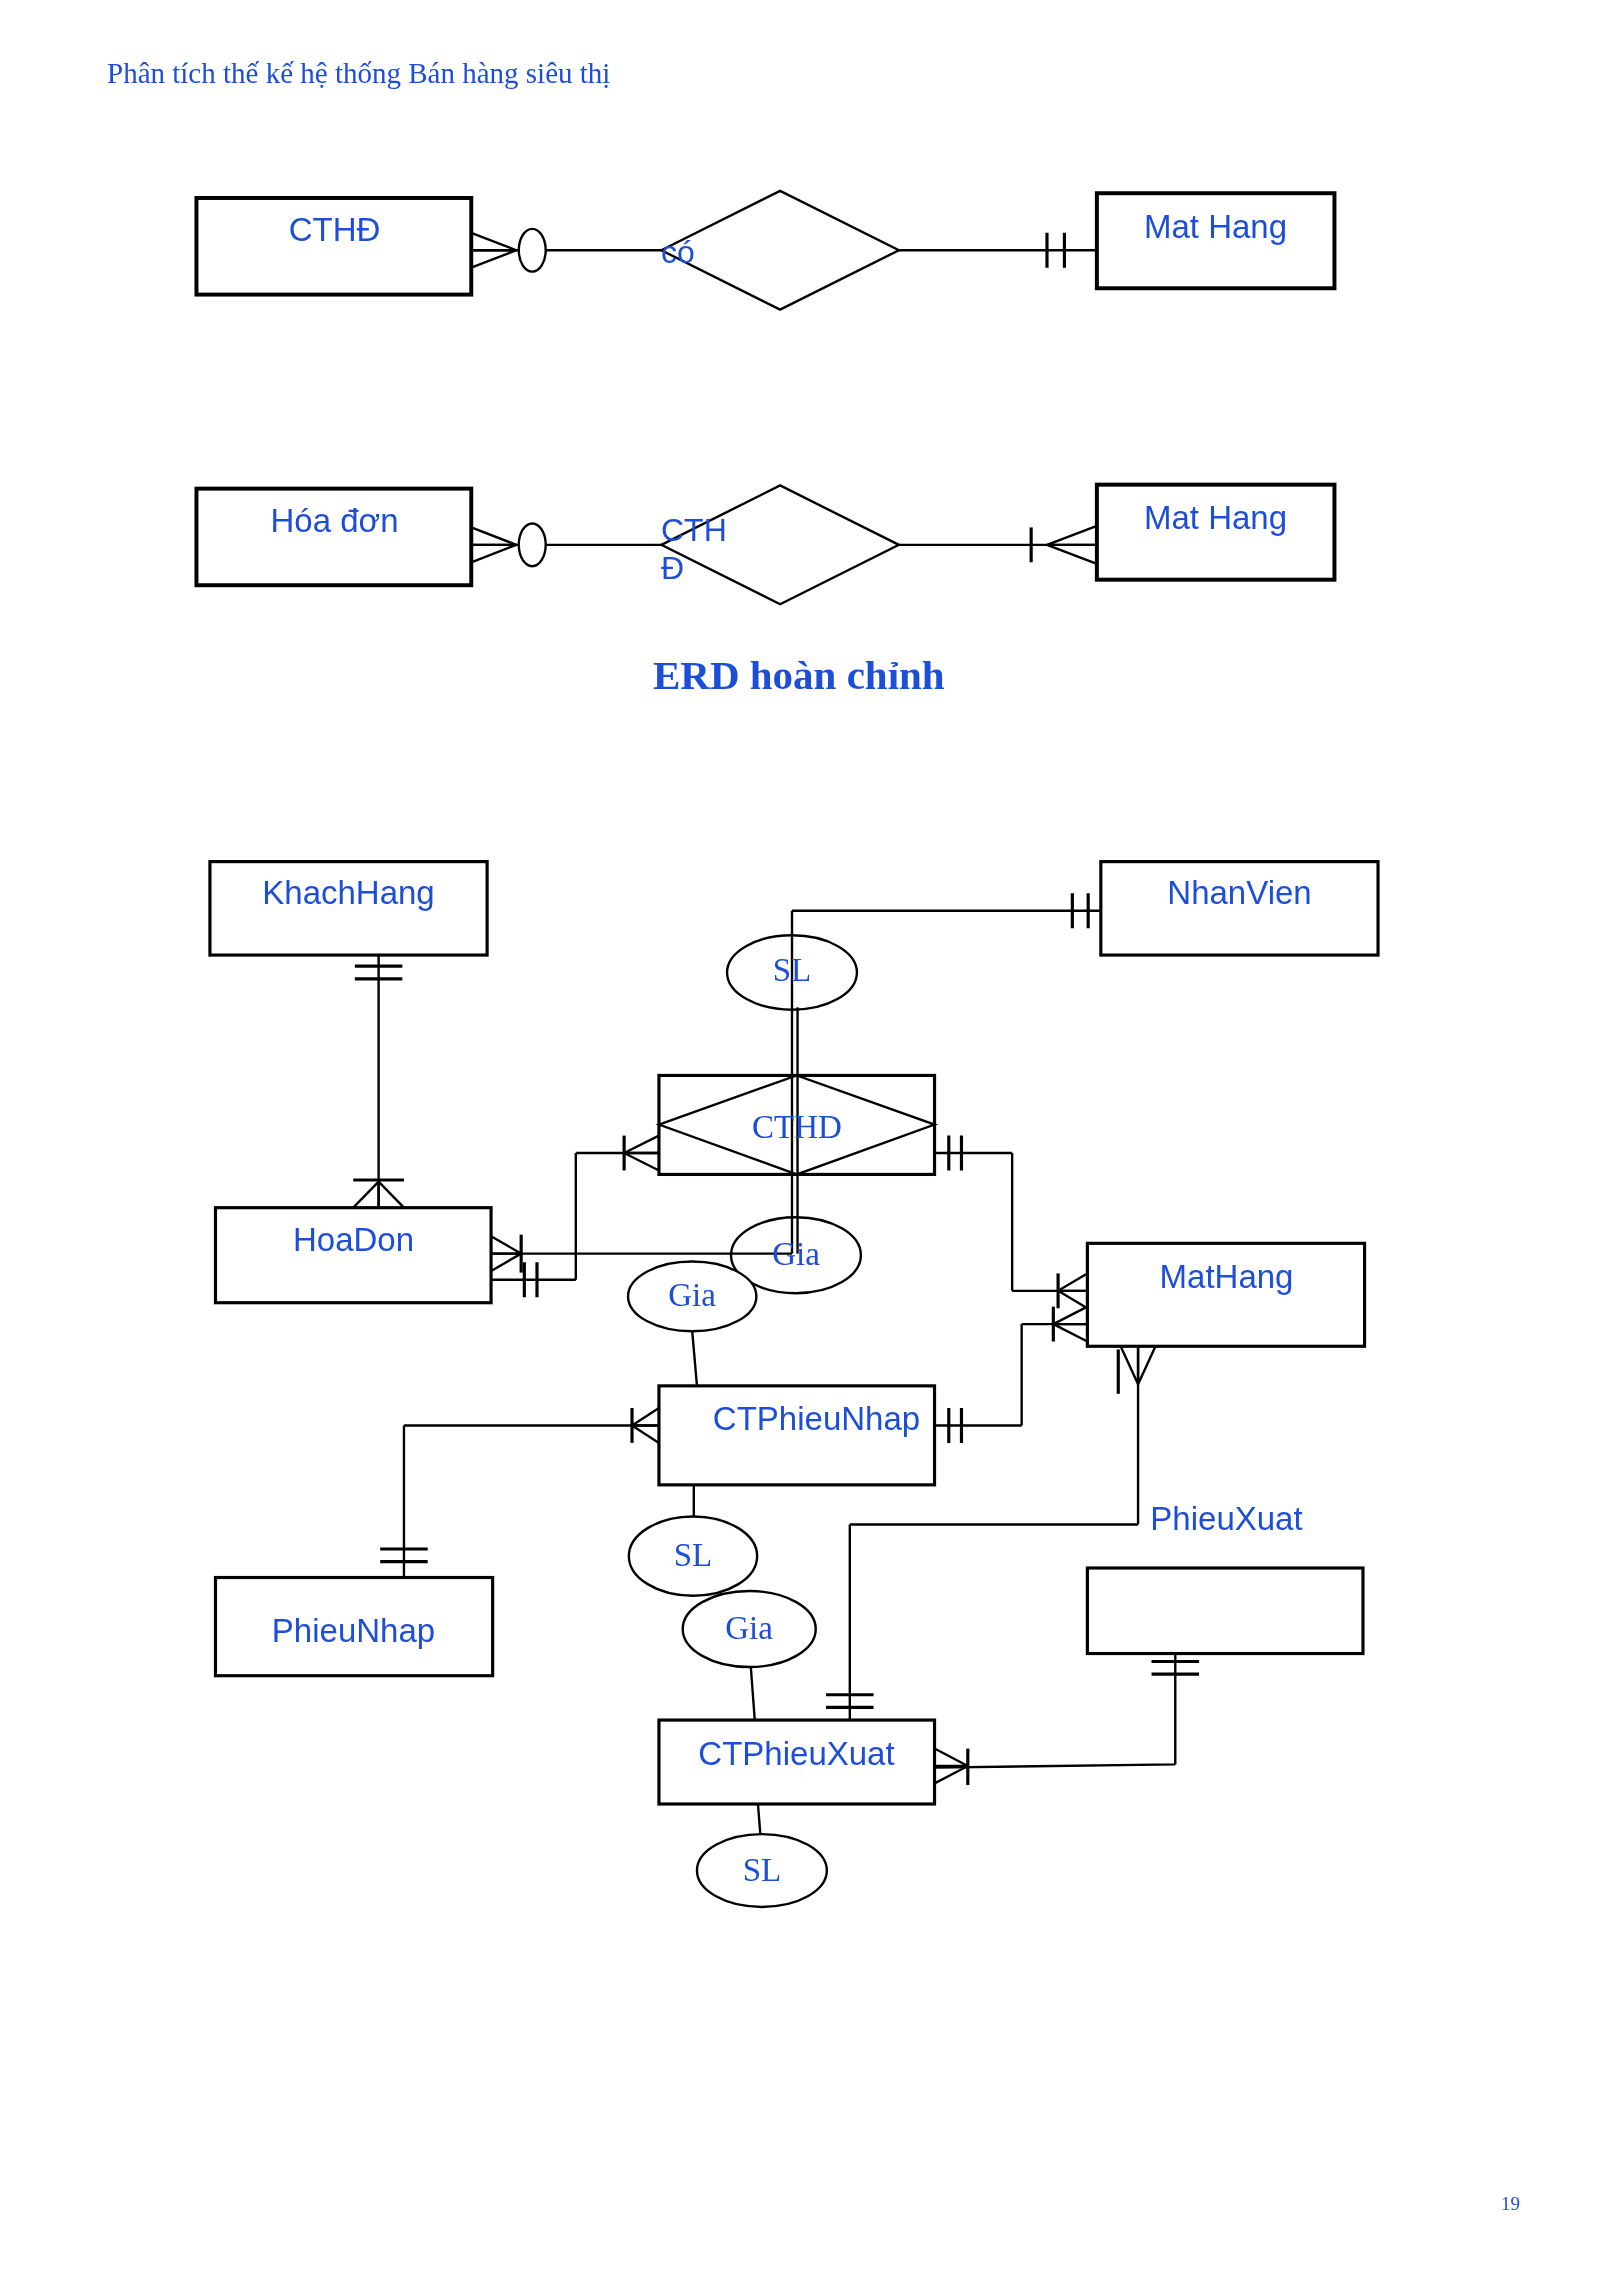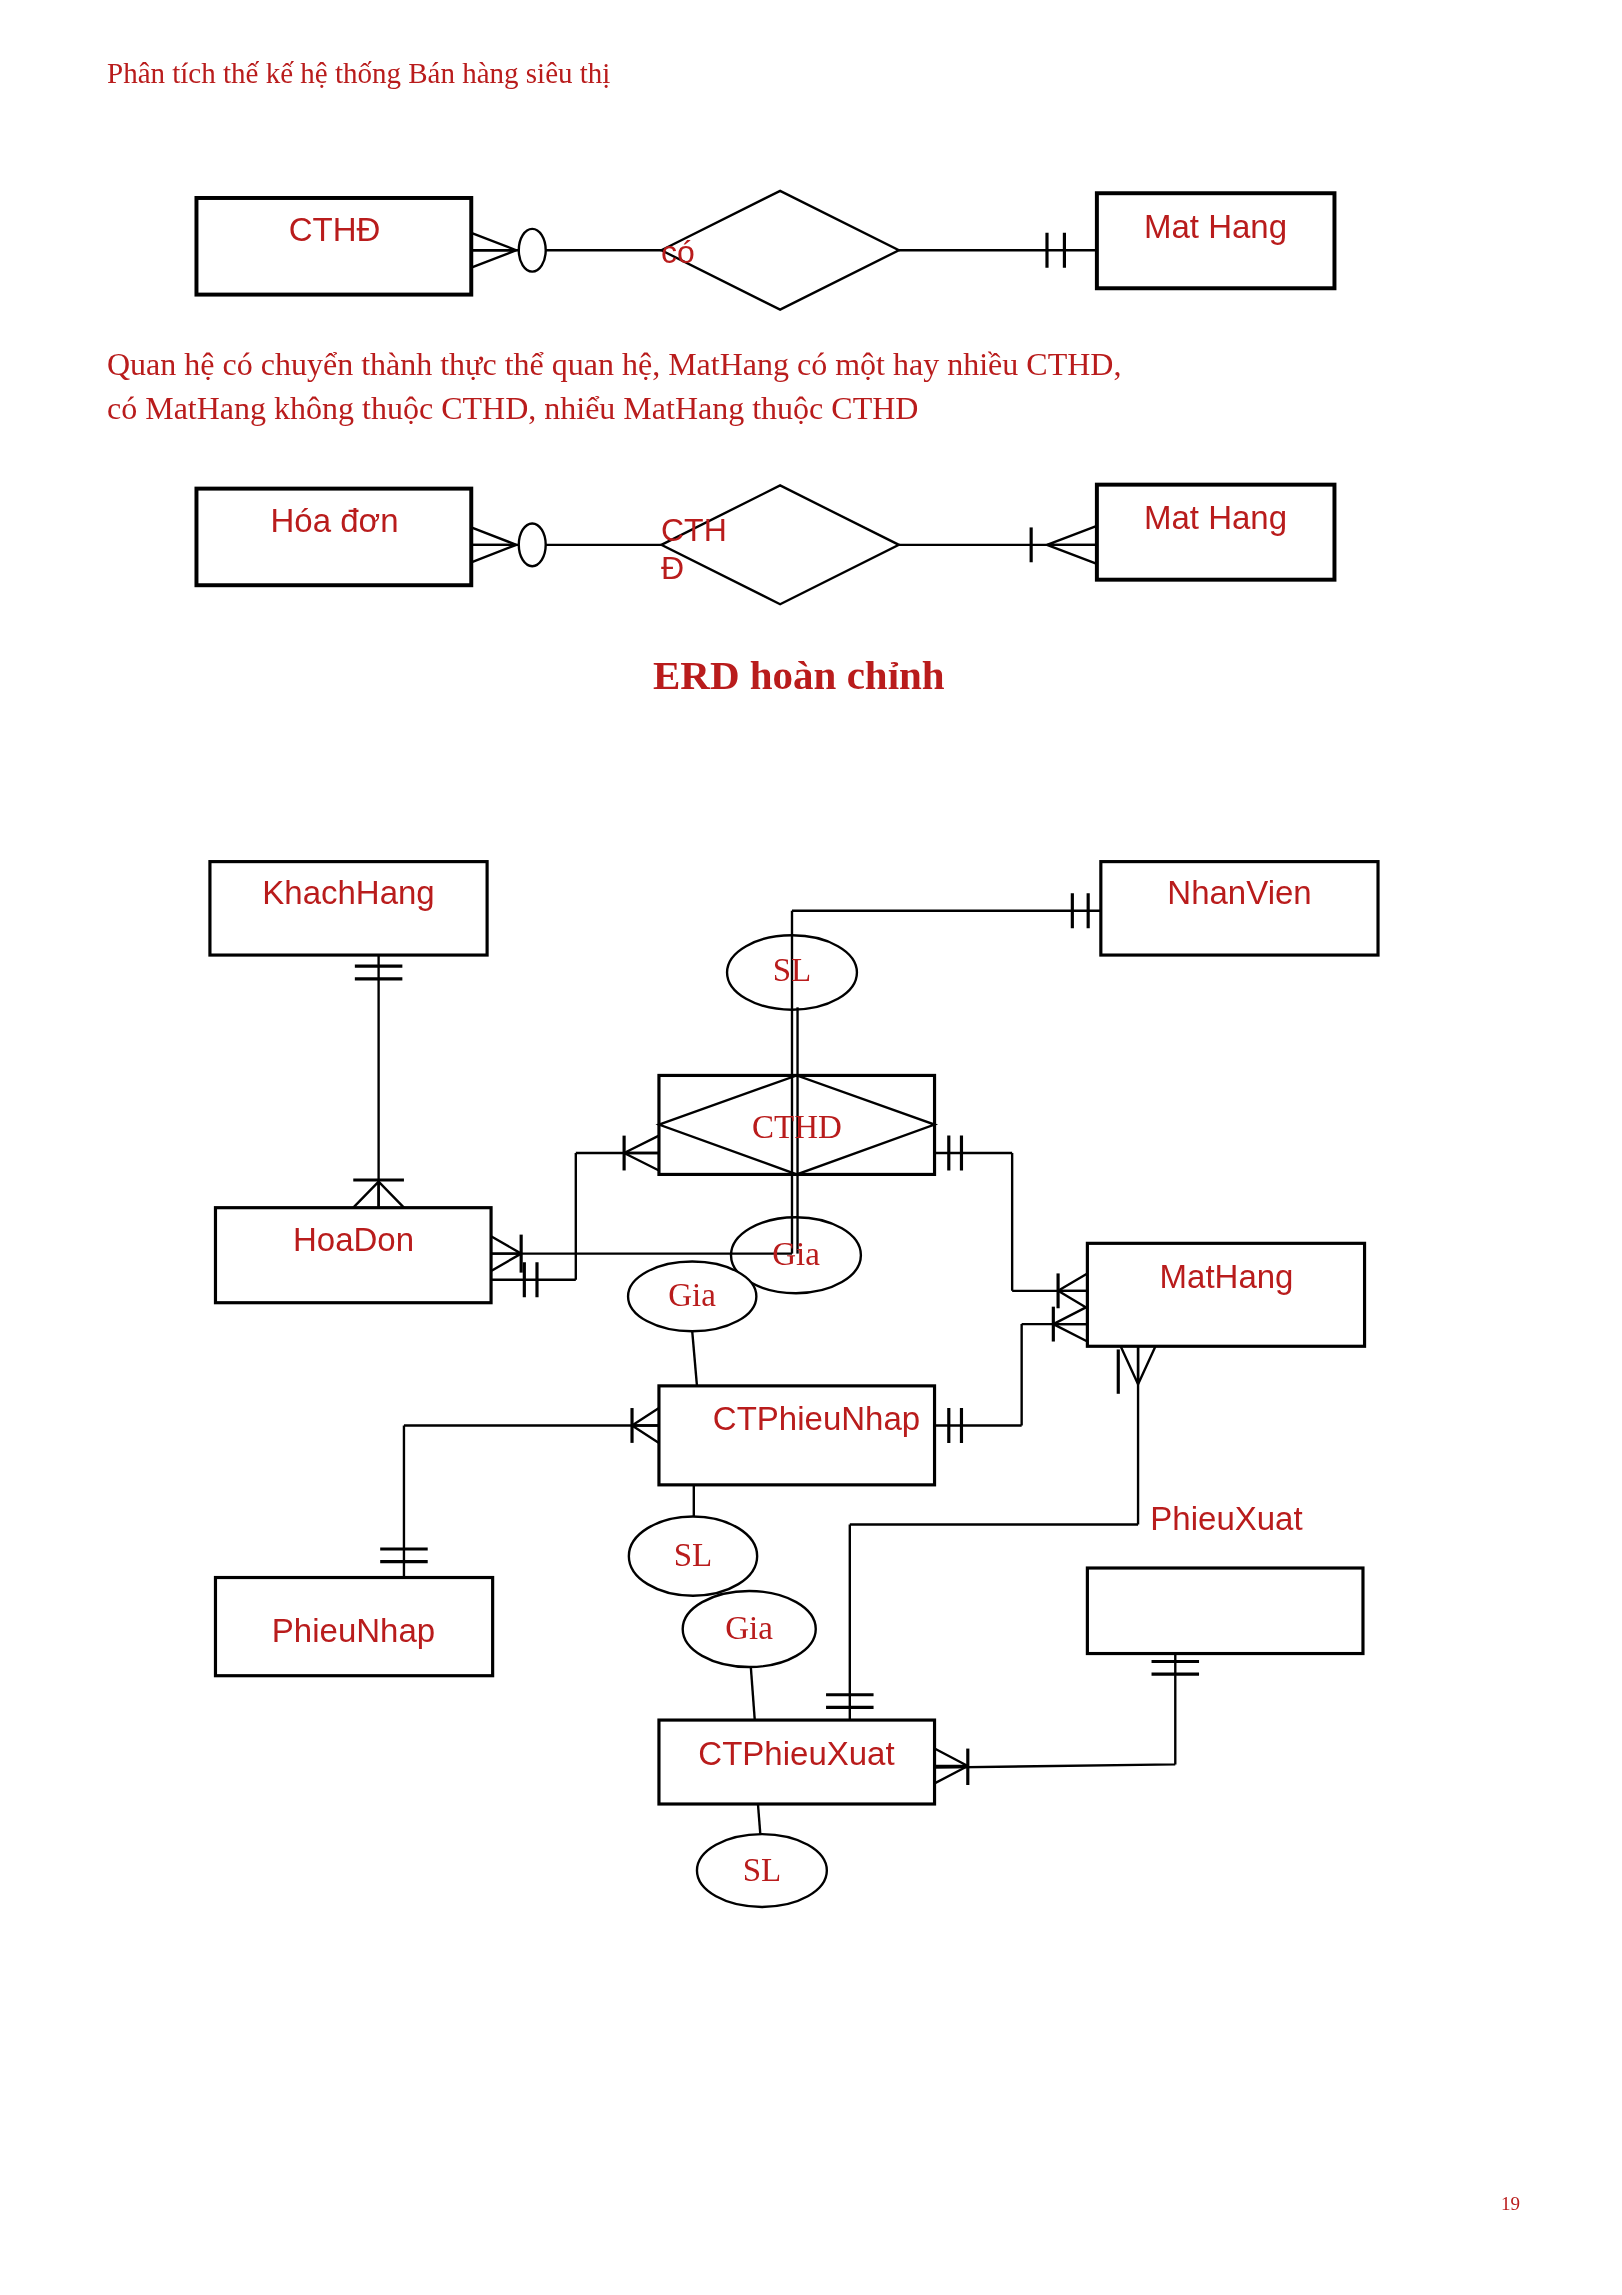--- a/index.html
+++ b/index.html
@@ -1,21 +1,21 @@
 <!DOCTYPE html>
 <html style="font-size:12.7px"><head>
 <meta charset="utf-8">
 <style>
   html,body{margin:0;padding:0;background:#888;}
   .page{
     position:relative;
     width:1622px;height:2295px;
     background:#ffffff;
     font-family:"Liberation Serif", serif;
-    color:#b91c1c;
+    color:#1d4ed8;
     overflow:hidden;
   }
   .abs{position:absolute;}
   .serif{font-family:"Liberation Serif", serif;}
   .sans{font-family:"Liberation Sans", sans-serif;}
   .hdr{font-size:29px; letter-spacing:0px;}
   .para{font-size:32px; line-height:44px;}
   .sect{font-size:41px; font-weight:bold;}
   .boxlbl{font-size:33px; text-align:center; width:285px; white-space:nowrap;}
   .ovallbl{font-size:33px; text-align:center; width:158px; white-space:nowrap;}
@@ -155,24 +155,20 @@
       <ellipse cx="962" cy="2362" rx="82" ry="46"></ellipse>
     </g>
   </svg>
 
   <div class="abs hdr serif" style="left:107px; top:57px;">Phân tích thế kế hệ thống Bán hàng siêu thị</div>
 
   <div class="abs boxlbl sans" style="left:192px; top:211px;">CTHĐ</div>
   <div class="abs diamlbl sans" style="left:661px; top:234px;">có</div>
   <div class="abs boxlbl sans" style="left:1073px; top:208px;">Mat Hang</div>
 
-  <div class="abs para serif" style="left:107px; top:342px;">
-    <div>Quan hệ có chuyển thành thực thể quan hệ, MatHang có một hay nhiều CTHD,</div>
-    <div>có MatHang không thuộc CTHD, nhiểu MatHang thuộc CTHD</div>
-  </div>
 
   <div class="abs boxlbl sans" style="left:192px; top:502px;">Hóa đơn</div>
   <div class="abs diamlbl sans" style="left:661px; top:512px;">CTH</div>
   <div class="abs diamlbl sans" style="left:661px; top:550px;">Đ</div>
   <div class="abs boxlbl sans" style="left:1073px; top:499px;">Mat Hang</div>
 
   <div class="abs sect serif" style="left:653px; top:651px; width:356px; ">ERD hoàn chỉnh</div>
 
   <div class="abs boxlbl sans" style="left:206px; top:874px;">KhachHang</div>
   <div class="abs boxlbl sans" style="left:1097px; top:874px;">NhanVien</div>

